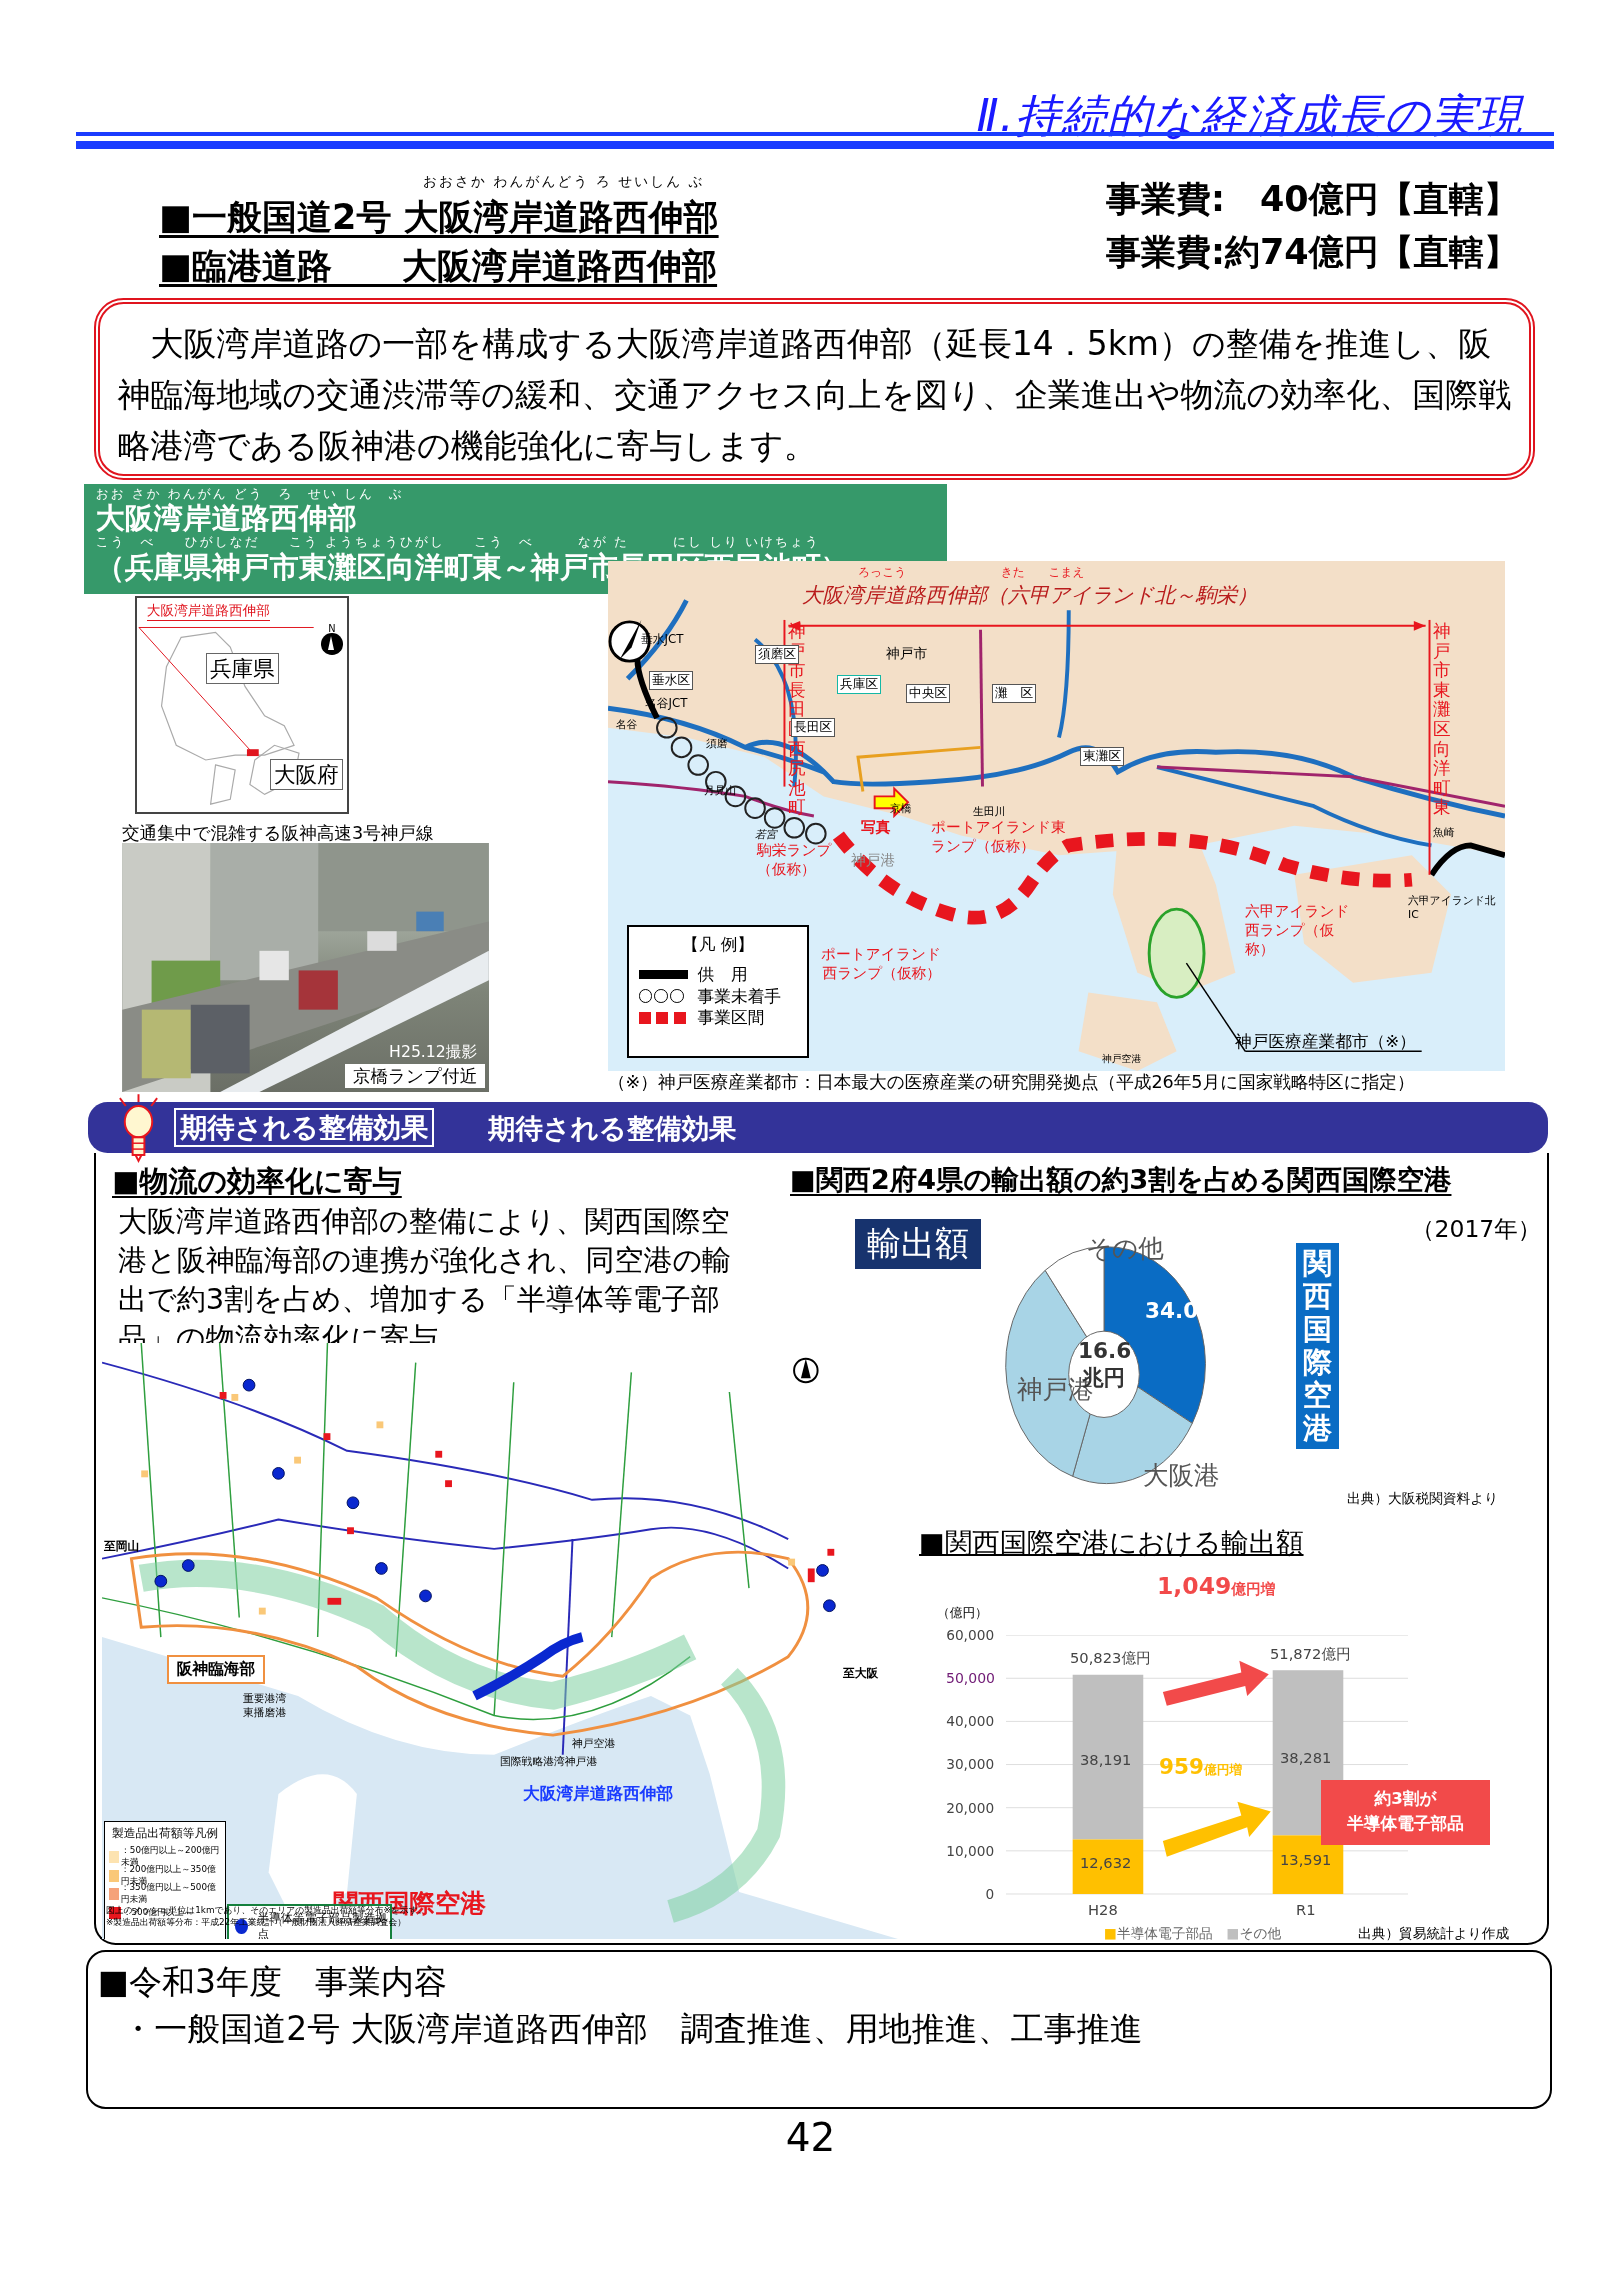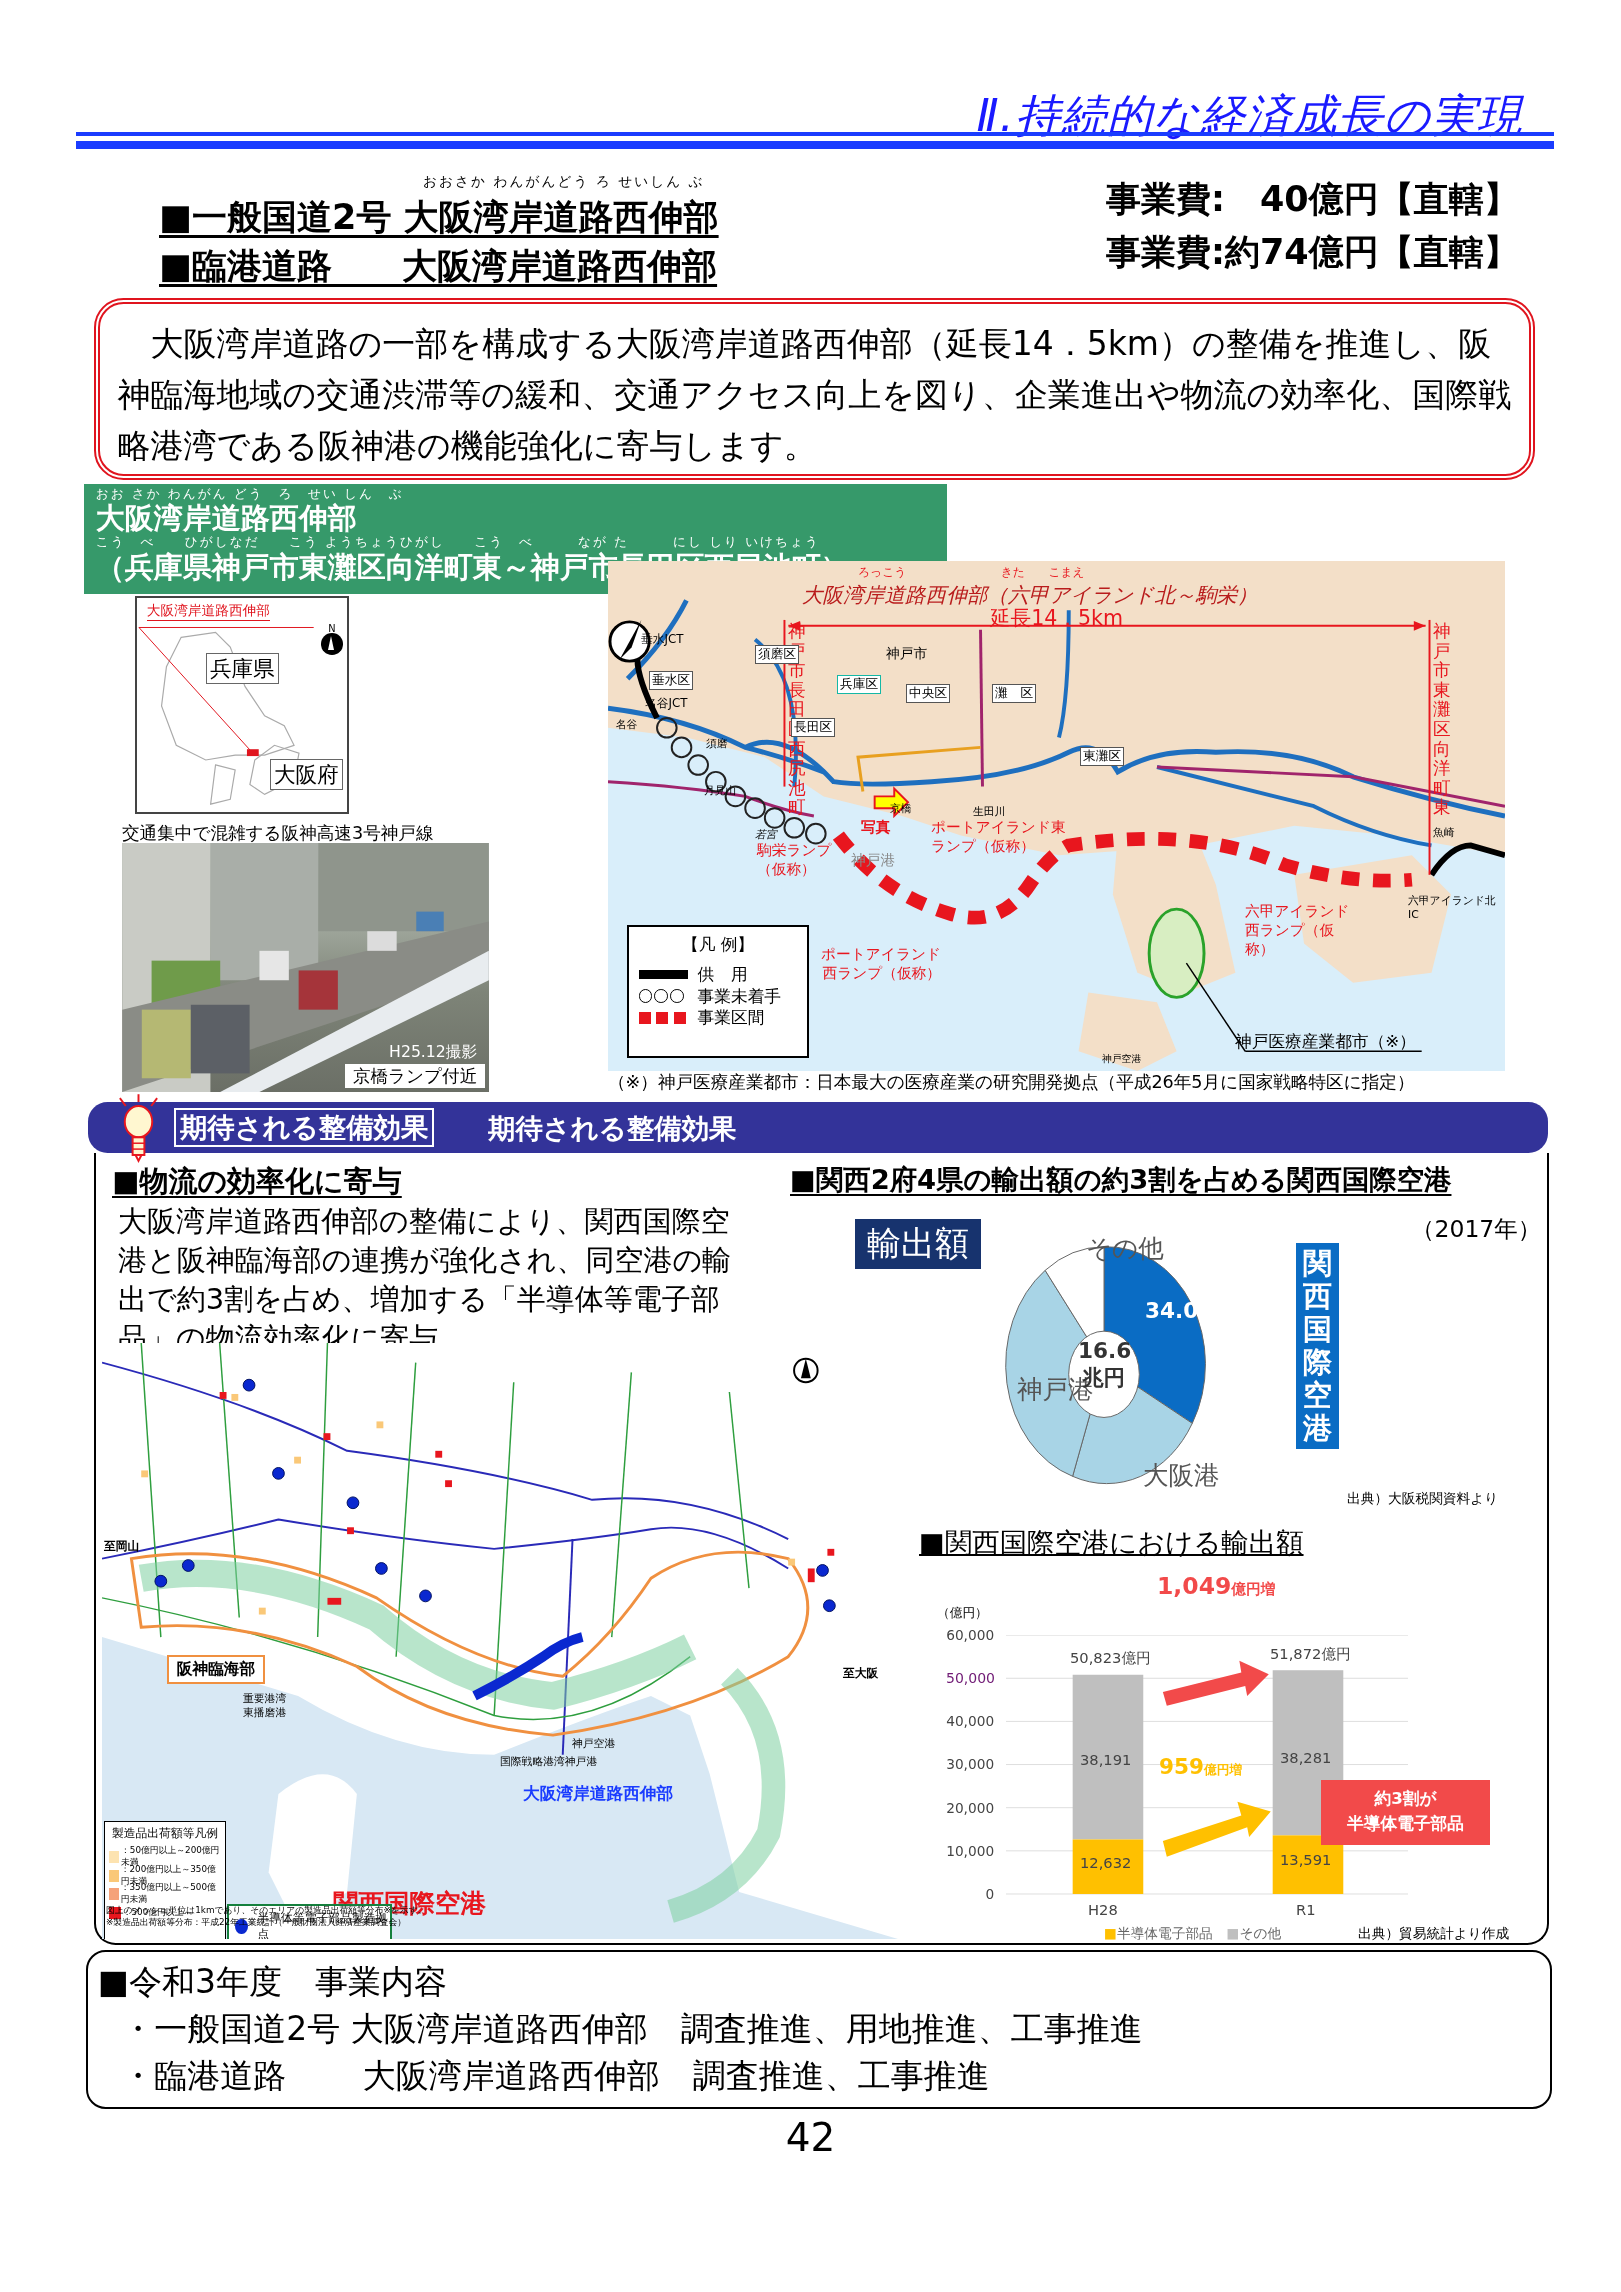--- a/index.html
+++ b/index.html
@@ -182,21 +182,20 @@
     <polygon points="184,66 196,61 196,71" fill="#e8161e"></polygon>
     <polygon points="834,66 822,61 822,71" fill="#e8161e"></polygon>
 
     <circle cx="22" cy="82" r="20" fill="#fff" stroke="#000" stroke-width="3"></circle>
     <polygon points="34,60 12,100 24,88" fill="#000"></polygon>
 
     <polygon points="272,240 292,240 292,232 306,246 292,260 292,252 272,252" fill="#ffff00" stroke="#e8161e" stroke-width="2"></polygon>
   </svg>
   <div style="position:absolute; left:250px; top:3.9px; font-size:11.8px; color:#e8161e; white-space:pre;">ろっこう　　　　　　　　きた　　こまえ</div>
   <div style="position:absolute; left:194px; top:19.6px; font-size:20.6px; color:#b91c1c;font-style:italic;">大阪湾岸道路西伸部（六甲アイランド北～駒栄）</div>
-  <div style="position:absolute; left:0; width:897px; top:43px; text-align:center; font-size:20.6px; color:#e8161e;">延長14．5km</div>
   <div style="position:absolute; left:180px; top:61px; width:21.6px; font-size:17.6px; color:#e8161e; line-height:19.6px;">神戸市長田区西尻池町</div>
   <div style="position:absolute; left:825px; top:61px; width:21.6px; font-size:17.6px; color:#e8161e; line-height:19.6px;">神戸市東灘区向洋町東</div>
   <div style="position:absolute; left:147px; top:84px; font-size:12.7px; border:1px solid #555; background:#fff; padding:0 2px;">須磨区</div>
   <div style="position:absolute; left:41px; top:110px; font-size:12.7px; border:1px solid #555; background:#fff; padding:0 2px;">垂水区</div>
   <div style="position:absolute; left:183px; top:157px; font-size:12.7px; border:1px solid #555; background:#fff; padding:0 2px;">長田区</div>
   <div style="position:absolute; left:229px; top:114px; font-size:12.7px; border:1px solid #14b8a6; background:#fff; padding:0 2px;">兵庫区</div>
   <div style="position:absolute; left:298px; top:123px; font-size:12.7px; border:1px solid #555; background:#fff; padding:0 2px;">中央区</div>
   <div style="position:absolute; left:384px; top:123px; font-size:12.7px; border:1px solid #555; background:#fff; padding:0 2px;">灘　区</div>
   <div style="position:absolute; left:472px; top:186px; font-size:12.7px; border:1px solid #555; background:#fff; padding:0 2px;">東灘区</div>
   <div style="position:absolute; left:278px; top:84px; font-size:13.7px;">神戸市</div>
@@ -429,17 +428,16 @@
 <div class="abs" style="left:1088px; top:1901px; font-size:14.7px; color:#444;">H28</div>
 <div class="abs" style="left:1296px; top:1901px; font-size:14.7px; color:#444;">R1</div>
 <div class="abs" style="left:1104px; top:1925px; font-size:13.7px; color:#666;">
   <span style="color:#ffc000;">■</span><span>半導体電子部品</span>　<span style="color:#bfbfbf;">■</span><span>その他</span>
 </div>
 <div class="abs" style="left:1358px; top:1925px; font-size:13.7px;">出典）貿易統計より作成</div>
 
 <div class="abs bottom-box">
   <div class="line">■令和3年度　事業内容</div>
   <div class="line" style="padding-left:23.5px;">・一般国道2号 大阪湾岸道路西伸部　調査推進、用地推進、工事推進</div>
-  <div class="line" style="padding-left:23.5px;">・臨港道路　　 大阪湾岸道路西伸部　調査推進、工事推進</div>
 </div>
 
 <div class="abs page-num">42</div>
 
 
 </body></html>

